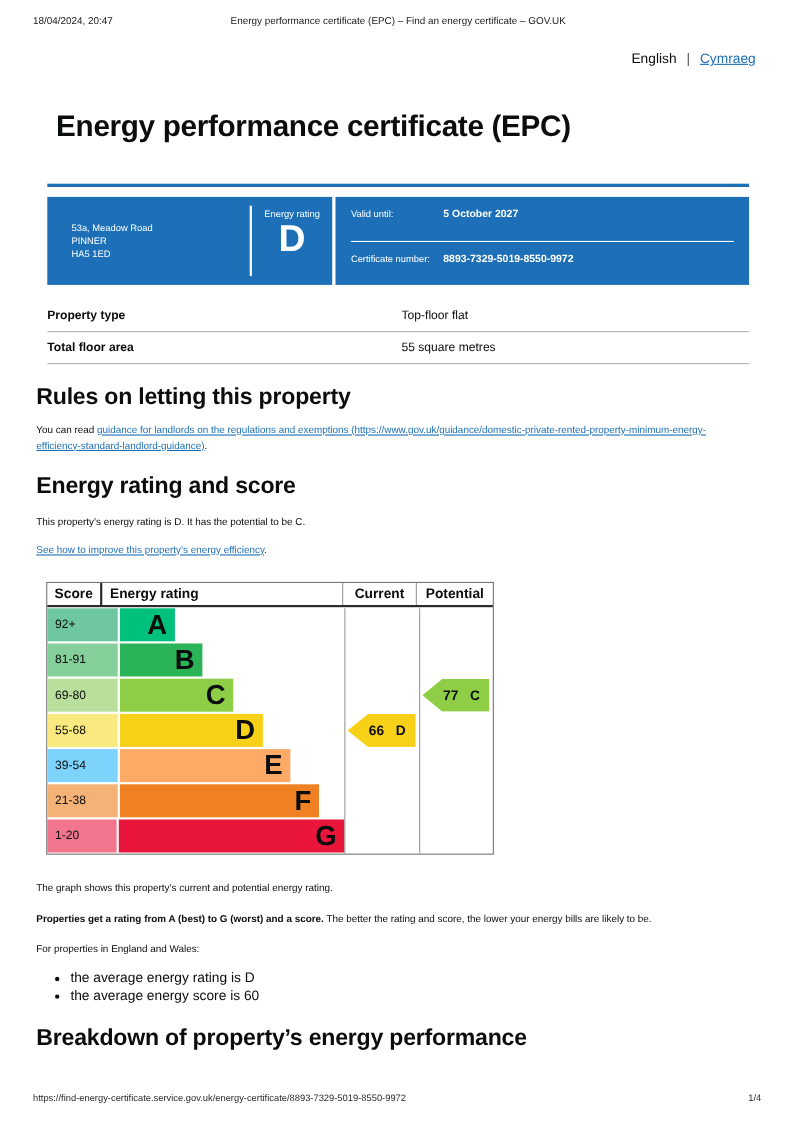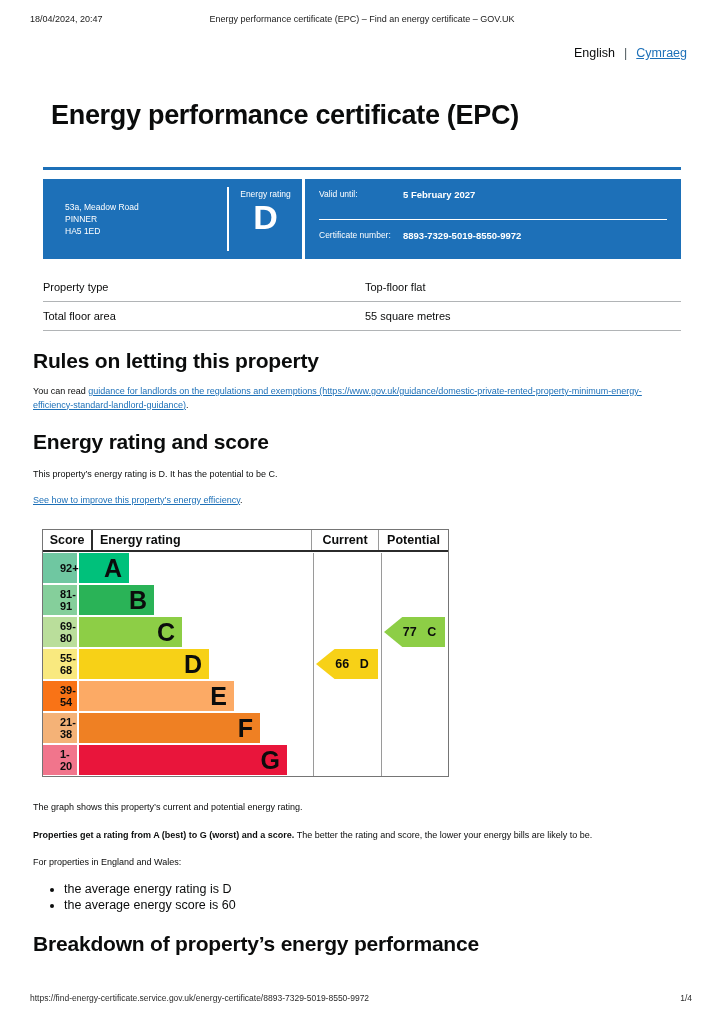--- a/index.html
+++ b/index.html
@@ -38,33 +38,33 @@
   .rating-letter { font-size:34px; font-weight:bold; line-height:1.05; display:block; margin-top:1px; }
   .box-right { flex:1; background:var(--blue); padding:0 14px; display:flex; flex-direction:column; }
   .box-right .brow { flex:1; display:flex; padding-top:10px; }
   .box-right .lbl { width:84px; font-size:8.5px; line-height:1.35; }
   .box-right .val { font-size:9.5px; font-weight:bold; }
   .h-divider { height:1px; background:#fff; }
 
   
   .property-table { margin:14px 0 0 10px; width:638px; }
   .prop-row { display:flex; padding:8px 0 8px 0; border-bottom:1px solid var(--divider); font-size:11px; }
-  .prop-label { width:322px; font-weight:normal; }
+  .prop-label { width:322px; font-weight:bold; }
 
   
   .chart { margin:22px 0 0 9px; width:407px; border:1px solid #757575; }
   .chart-header { display:flex; font-size:12.5px; font-weight:bold; height:22px; line-height:21px; border-bottom:2px solid #2b2b2b; }
   .ch-score { width:50px; text-align:center; border-right:2px solid #2b2b2b; }
   .ch-rating { width:219px; padding-left:7px; border-right:1px solid #9a9a9a; }
   .ch-current { width:67px; text-align:center; border-right:1px solid #9a9a9a; }
   .ch-potential { flex:1; text-align:center; }
   .chart-body { display:flex; height:224px; padding-top:1px; }
   .bands-col { width:270px; }
   .band-row { display:flex; height:30px; margin-bottom:2px; }
-  .score-cell { width:34px; display:flex; align-items:center; padding-left:17px; font-weight:bold; font-size:11px; margin-right:2px; }
+  .score-cell { width:64px; display:flex; align-items:center; padding-left:7px; font-weight:normal; font-size:11px; margin-right:2px; }
   .band-bar { display:flex; align-items:center; justify-content:flex-end; padding-right:7px; font-weight:bold; font-size:25px; }
   .current-col { width:68px; border-left:1px solid #9a9a9a; position:relative; }
   .potential-col { flex:1; border-left:1px solid #9a9a9a; position:relative; }
   .arrow { position:absolute; height:30px; left:2px; right:3px; display:flex; align-items:center; justify-content:center;
            font-weight:bold; font-size:12.5px; word-spacing:7px;
            clip-path:polygon(30% 0, 100% 0, 100% 100%, 30% 100%, 0 50%); padding-left:10px; }
 
   .below-chart p.first { margin-top:24px; }
   .bullets { margin:12px 0 0 0; padding-left:31px; font-size:12.5px; }
   .bullets li { margin:2px 0; }
@@ -97,21 +97,21 @@
       </div>
       <div class="v-divider"></div>
       <div class="rating-cell">
         <span class="rating-label">Energy rating</span>
         <span class="rating-letter">D</span>
       </div>
     </div>
     <div class="box-right">
       <div class="brow">
         <span class="lbl">Valid until:</span>
-        <span class="val">5 February 2027</span>
+        <span class="val">5 October 2027</span>
       </div>
       <div class="h-divider"></div>
       <div class="brow">
         <span class="lbl">Certificate number:</span>
         <span class="val">8893-7329-5019-8550-9972</span>
       </div>
     </div>
   </div>
 
   <div class="property-table">
@@ -151,21 +151,21 @@
         </div>
         <div class="band-row">
           <div class="score-cell" style="background: rgb(186, 222, 155);">69-80</div>
           <div class="band-bar" style="background: rgb(141, 206, 70); width: 103px;">C</div>
         </div>
         <div class="band-row">
           <div class="score-cell" style="background: rgb(249, 233, 127);">55-68</div>
           <div class="band-bar" style="background: rgb(247, 209, 23); width: 130px;">D</div>
         </div>
         <div class="band-row">
-          <div class="score-cell" style="background: #f97316;">39-54</div>
+          <div class="score-cell" style="background: #7dd3fc;">39-54</div>
           <div class="band-bar" style="background: rgb(252, 170, 101); width: 155px;">E</div>
         </div>
         <div class="band-row">
           <div class="score-cell" style="background: rgb(244, 178, 119);">21-38</div>
           <div class="band-bar" style="background: rgb(239, 128, 35); width: 181px;">F</div>
         </div>
         <div class="band-row">
           <div class="score-cell" style="background: rgb(241, 117, 140);">1-20</div>
           <div class="band-bar" style="background: rgb(233, 21, 59); width: 208px;">G</div>
         </div>

